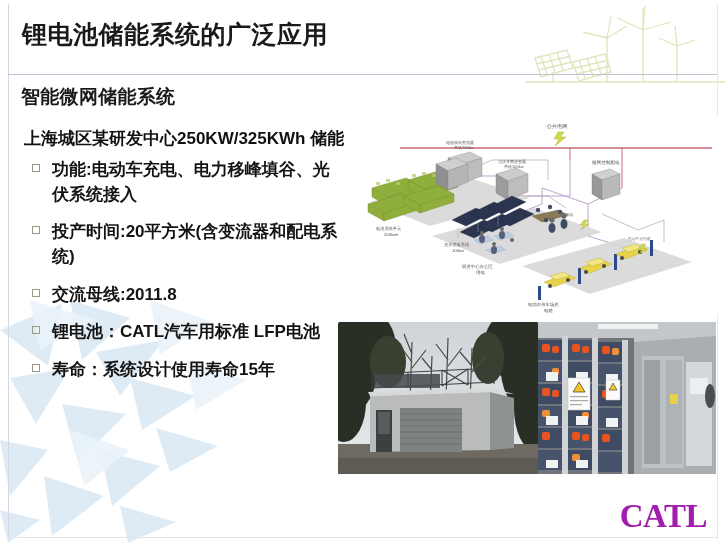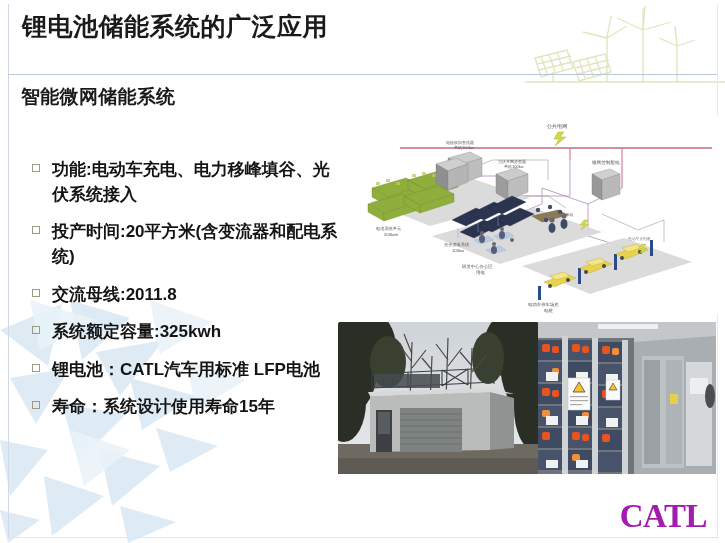--- a/index.html
+++ b/index.html
@@ -60,21 +60,21 @@
     position: absolute;
     right: 7px; top: 4px;
     width: 1px; height: 535px;
     background: #e3eaf2;
     z-index: 3;
   }
 
   
   #page-title {
     position: absolute;
-    left: 22px; top: 10px;
+    left: 22px; top: 18px;
     font-size: 25px;
     font-weight: bold;
     color: #1a1a1a;
     letter-spacing: 0.5px;
     z-index: 5;
     white-space: nowrap;
   }
   #section-title {
     position: absolute;
     left: 21px; top: 84px;
@@ -223,40 +223,40 @@
     </g>
   </svg>
 
   <div class="vline-left"></div>
   <div class="vline-right"></div>
   <div class="hline-title"></div>
   <div class="hline-bottom"></div>
 
   <div id="page-title">锂电池储能系统的广泛应用</div>
   <div id="section-title">智能微网储能系统</div>
+  <div id="spec-heading">上海城区某研发中心250KW/325KWh 储能</div>
 
   <ul id="bullet-list">
     <li class="bullet-item">
       <span class="bullet-marker"></span>
       <span>功能:电动车充电、电力移峰填谷、光伏系统接入</span>
     </li>
     <li class="bullet-item">
       <span class="bullet-marker"></span>
       <span>投产时间:20平方米(含变流器和配电系统)</span>
     </li>
     <li class="bullet-item">
       <span class="bullet-marker"></span>
       <span>交流母线:2011.8</span>
     </li>
     <li class="bullet-item">
       <span class="bullet-marker"></span>
     </li>
     <li class="bullet-item">
       <span class="bullet-marker"></span>
-      <span>系统额定容量:325kwh</span>
     </li>
     <li class="bullet-item">
       <span class="bullet-marker"></span>
       <span> 锂电池：CATL汽车用标准 LFP电池</span>
     </li>
     <li class="bullet-item">
       <span class="bullet-marker"></span>
       <span>寿命：系统设计使用寿命15年</span>
     </li>
   </ul>

